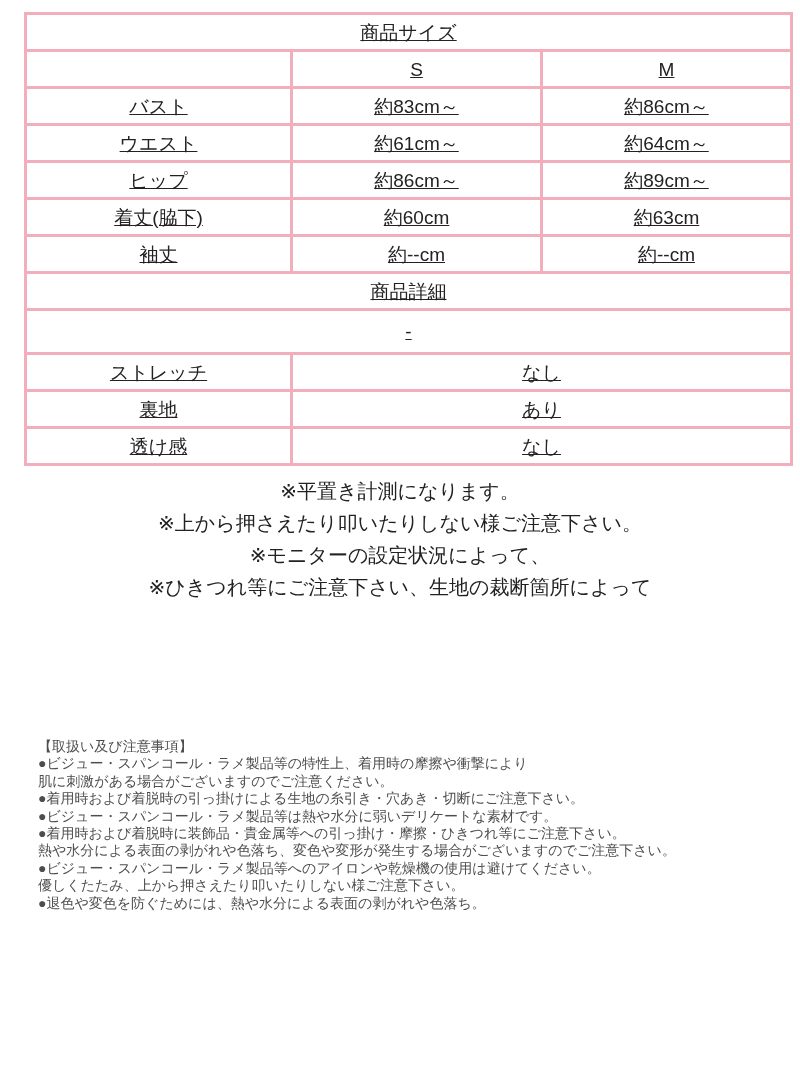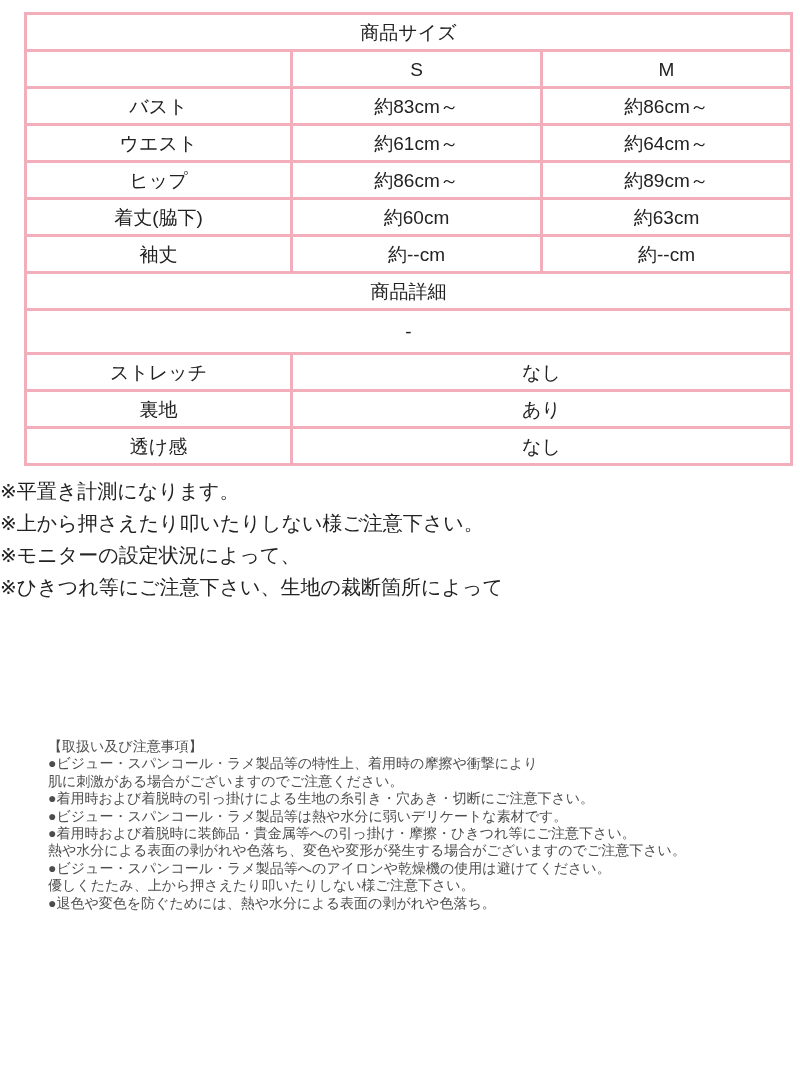--- a/index.html
+++ b/index.html
@@ -16,46 +16,47 @@
     width: 800px;
     height: 1067px;
     overflow: hidden;
     background: #ffffff;
   }
   table.spec-table {
     border-collapse: collapse;
     table-layout: fixed;
     width: 766px;
     margin: 12px 0 0 24px;
+    text-decoration: underline;
   }
   table.spec-table td {
     border: 3px solid #f2aeba;
     text-align: center;
     vertical-align: middle;
     font-size: 19px;
     line-height: 1;
     padding: 0;
     height: 37px;
     background: #ffffff;
     overflow: hidden;
     white-space: nowrap;
   }
   .col-label { width: 266px; }
   .col-s { width: 250px; }
   .col-m { width: 250px; }
   tr.row-dash td { height: 44px; }
   .notes {
     margin-top: 9px;
-    text-align: left;
+    text-align: center;
     font-size: 20px;
     line-height: 32px;
     color: #222222;
   }
   .care {
-    margin: 135px 0 0 48px;
+    margin: 135px 0 0 38px;
     font-size: 14px;
     line-height: 17.4px;
     color: #4d4d4d;
     text-align: left;
   }
 </style>
 </head>
 <body>
 
 <div class="page">

